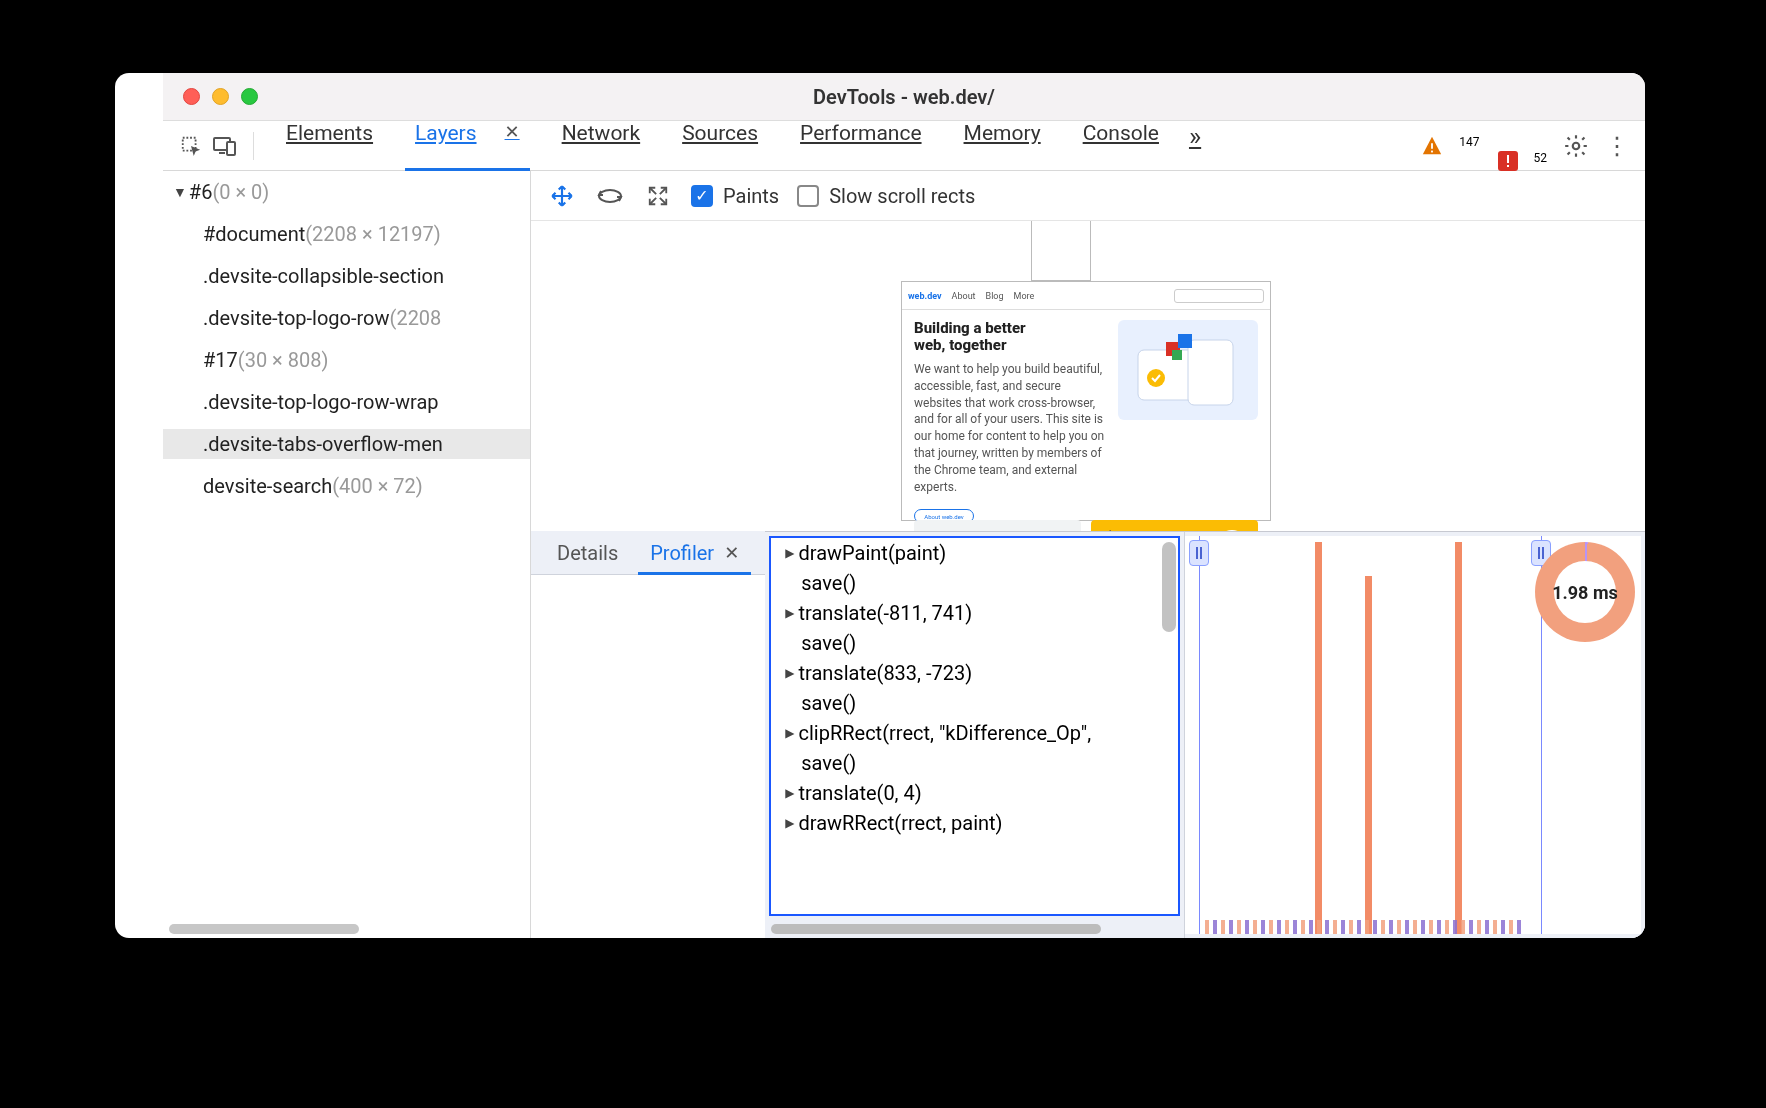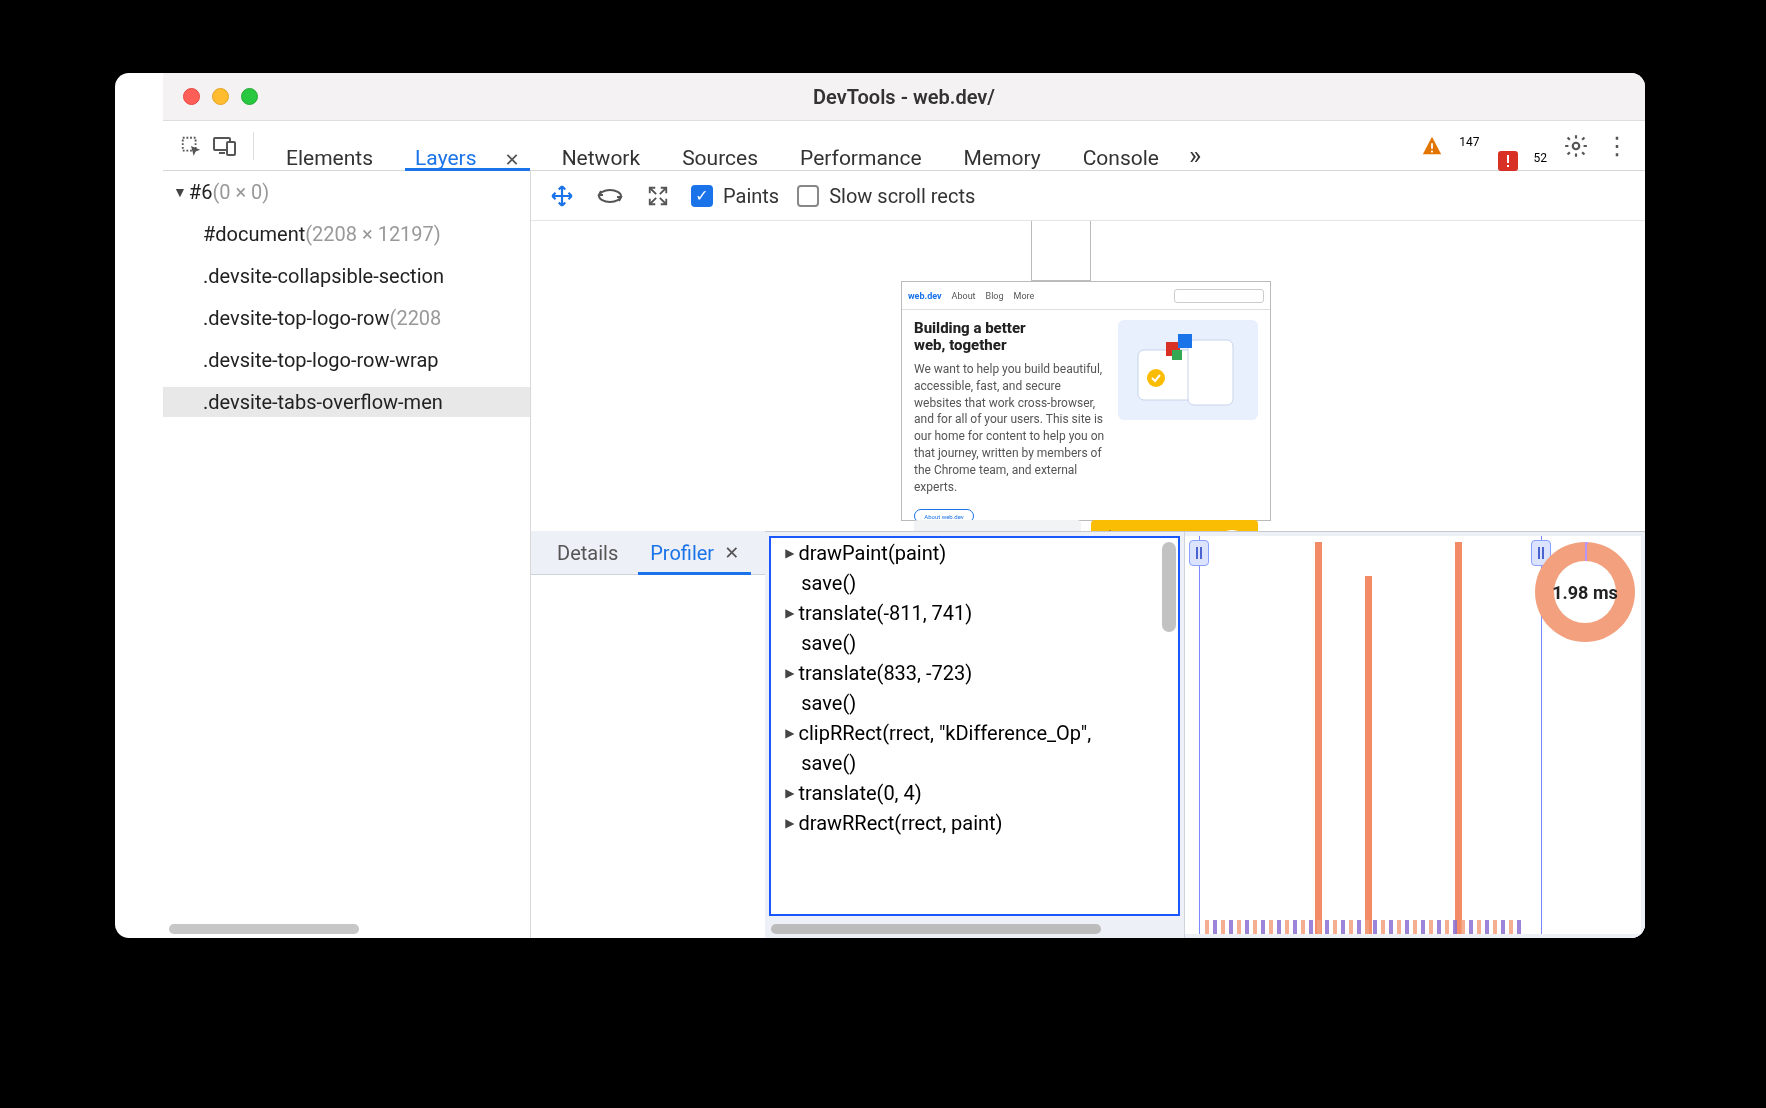--- a/index.html
+++ b/index.html
@@ -47,26 +47,27 @@
     align-items:center;
     padding: 0 14px;
     gap: 6px;
   }
   .tb-icon { width:28px; height:28px; display:flex; align-items:center; justify-content:center; color:#555;}
   .tb-sep { width:1px; height:28px; background:#ddd; margin:0 8px;}
   .tab {
     padding: 0 18px;
     height: 100%;
     display:flex;
-    align-items:flex-end;
+    align-items:flex-start;
     color:#333;
     font-size: 21px;
     cursor:pointer;
     position:relative;
     gap:8px;
+    text-decoration:underline;
   }
   .tab.active { color:#1a73e8;gap:28px; }
   .tab.active::after{
     content:"";
     position:absolute; bottom:-1px; left:8px; right:8px; height:3px; background:#1a73e8;
   }
   .close-x { font-size:18px; color:#555; }
   .spacer{flex:1;}
   .badge-group{display:flex; align-items:flex-start; gap:16px; font-size:12px;}
   .warn-ico{color:#e37400;}
@@ -363,24 +364,32 @@
               <span class="dim">(2208 × 12197)</span>
             </div>
             <div class="tree-row child">
               <span>.devsite-collapsible-section</span>
             </div>
             <div class="tree-row child">
               <span>.devsite-top-logo-row</span>
               <span class="dim">(2208</span>
             </div>
             <div class="tree-row child">
+              <span>#17</span>
+              <span class="dim">(30 × 808)</span>
+            </div>
+            <div class="tree-row child">
               <span>.devsite-top-logo-row-wrap</span>
             </div>
             <div class="tree-row child selected">
               <span>.devsite-tabs-overflow-men</span>
+            </div>
+            <div class="tree-row child">
+              <span>devsite-search</span>
+              <span class="dim">(400 × 72)</span>
             </div>
           </div>
       </div>
       <div class="hscroll">
         <div class="thumb" style="width:190px;"></div>
       </div>
     </div>
 
     <div class="main">
 

